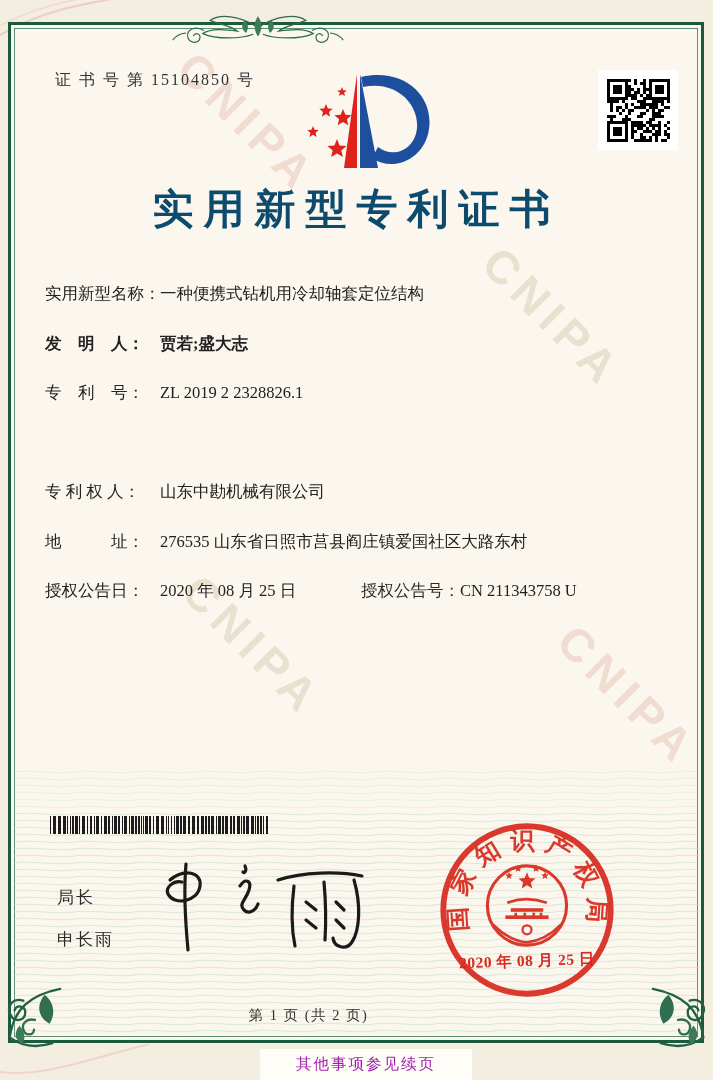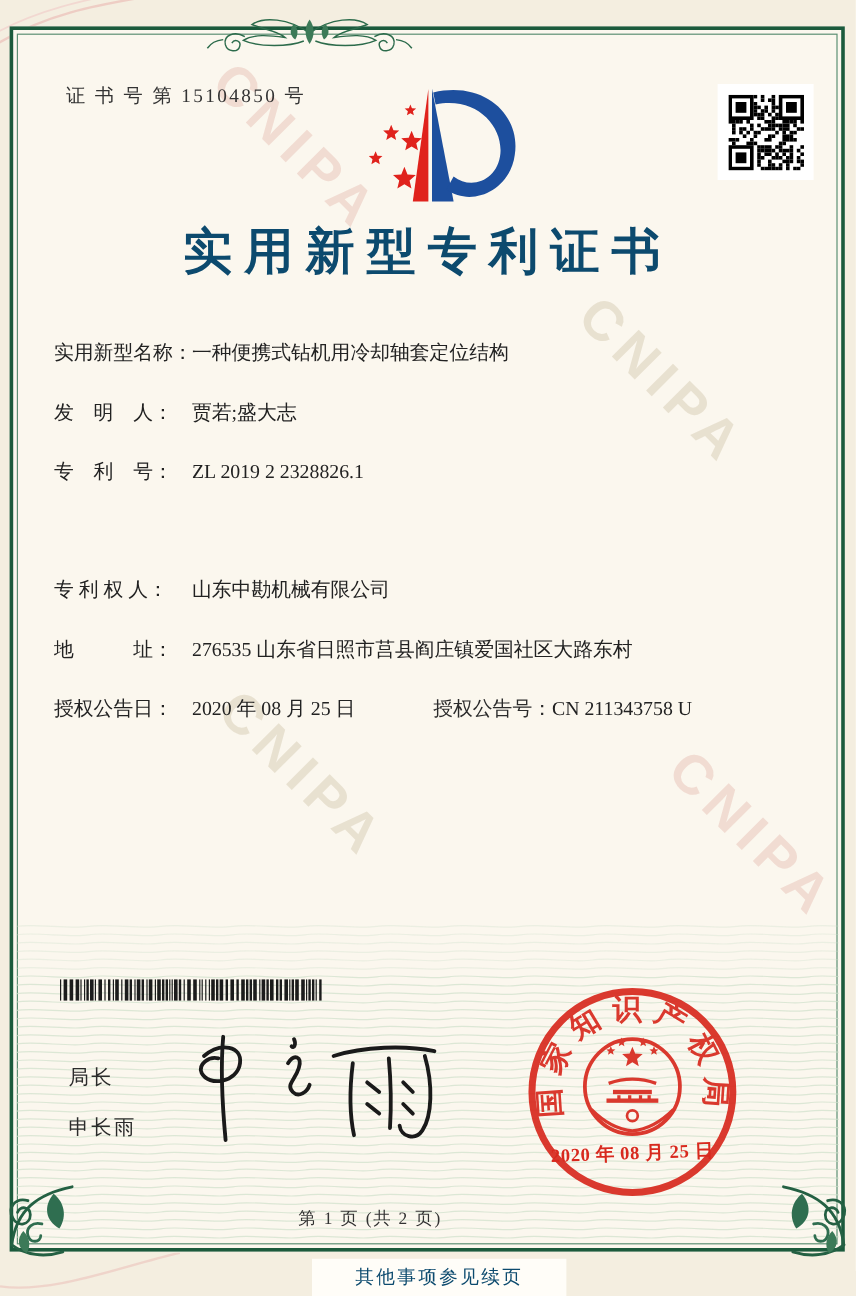--- a/index.html
+++ b/index.html
@@ -21,21 +21,21 @@
   .row{left:45px;width:610px;font-size:16.5px;white-space:nowrap;}
   .row .lab{display:inline-block;width:115px;color:#222;}
   .row .val{color:#222;}
   .grant2{position:absolute;left:316px;top:0;}
   .body-text{left:55px;top:612px;width:612px;font-size:15.5px;line-height:27.5px;text-align:justify;color:#222;}
   .body-text p{text-indent:2em;}
   .sig-label{left:57px;font-size:17px;letter-spacing:2px;}
   .seal-box{left:437px;top:820px;width:180px;height:180px;z-index:4;}
   .seal-date{left:437px;top:951px;width:180px;text-align:center;font-size:15.5px;font-weight:700;color:var(--seal_red);transform:rotate(-2deg);z-index:5;letter-spacing:0.5px;}
   .page-info{left:0;top:1006px;width:617px;text-align:center;font-size:14.5px;letter-spacing:1.5px;color:#333;}
-  .cont-note{left:260px;top:1049px;width:212px;text-align:center;background:#fffdf8;padding:5px 6px;font-size:15.5px;letter-spacing:2px;color:#0c4a6e;z-index:2;}
+  .cont-note{left:260px;top:1049px;width:212px;text-align:center;background:#fffdf8;padding:5px 6px;font-size:15.5px;letter-spacing:2px;color:#a21caf;z-index:2;}
   .wm{position:absolute;z-index:2;font-family:"Liberation Sans","DejaVu Sans",sans-serif;font-size:46px;font-weight:700;letter-spacing:7px;transform:rotate(45deg);user-select:none;}
   .wm.tan{color:rgba(203,188,160,0.38);}
   .wm.pink{color:rgba(224,168,158,0.35);}
   svg{display:block;}
 </style>
 </head>
 <body>
 
 <div class="page">
 
@@ -311,21 +311,21 @@
     <path d="M76 4 L63 98 L76 98 Z" fill="var(--logo_red)"></path>
     <path d="M79 4 L79 98 L97 98 Z" fill="var(--logo_blue)"></path>
     <path d="M80 7 C124 -3 153 27 148 59 C144 89 112 103 91 88 L97 77 C112 89 134 80 136 58 C138 34 115 10 82 17 Z" fill="var(--logo_blue)"></path>
   </svg>
 
   <div class="abs title">实用新型专利证书</div>
 
   <div class="abs row" style="top:283px;">
     <span class="lab">实用新型名称：</span><span class="val">一种便携式钻机用冷却轴套定位结构</span>
   </div>
-  <div class="abs row" style="top:333px;">
+  <div class="abs row" style="top:333px;font-weight:bold;">
     <span class="lab">发　明　人：</span><span class="val">贾若;盛大志</span>
   </div>
   <div class="abs row" style="top:382px;">
     <span class="lab">专　利　号：</span><span class="val">ZL 2019 2 2328826.1</span>
   </div>
   <div class="abs row" style="top:481px;">
     <span class="lab">专 利 权 人：</span><span class="val">山东中勘机械有限公司</span>
   </div>
   <div class="abs row" style="top:531px;">
     <span class="lab">地　　　址：</span><span class="val">276535 山东省日照市莒县阎庄镇爱国社区大路东村</span>

